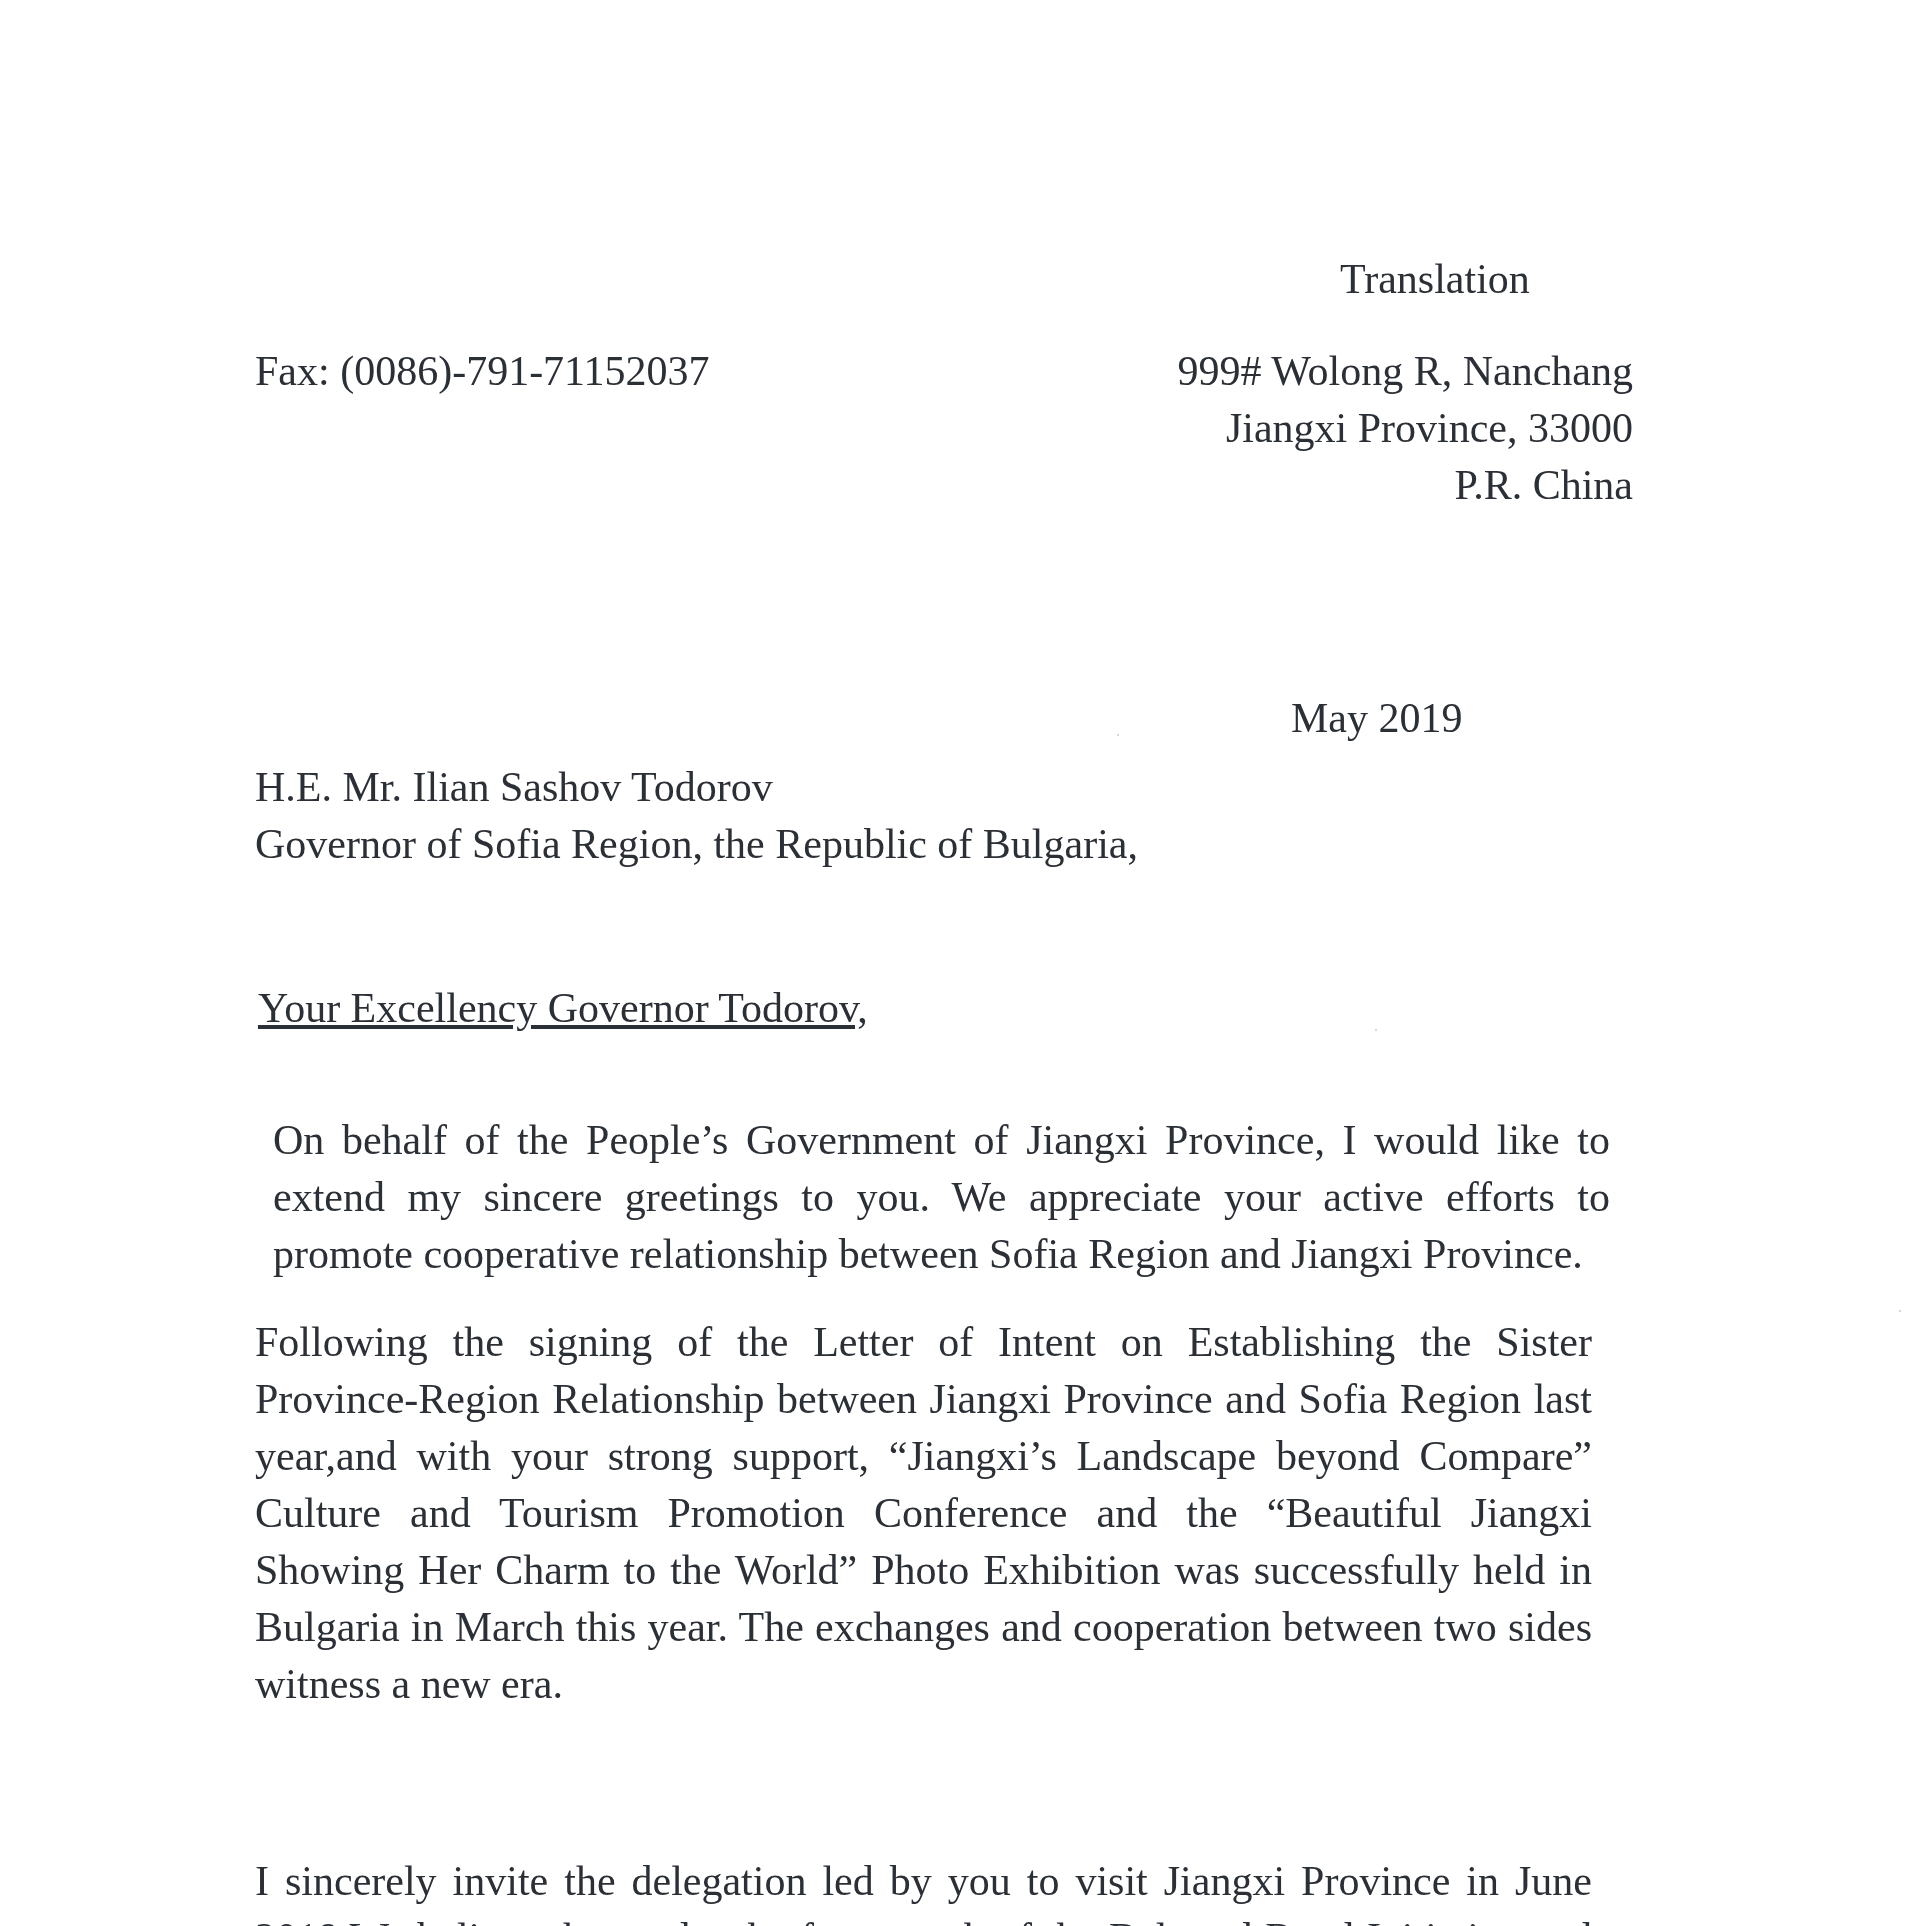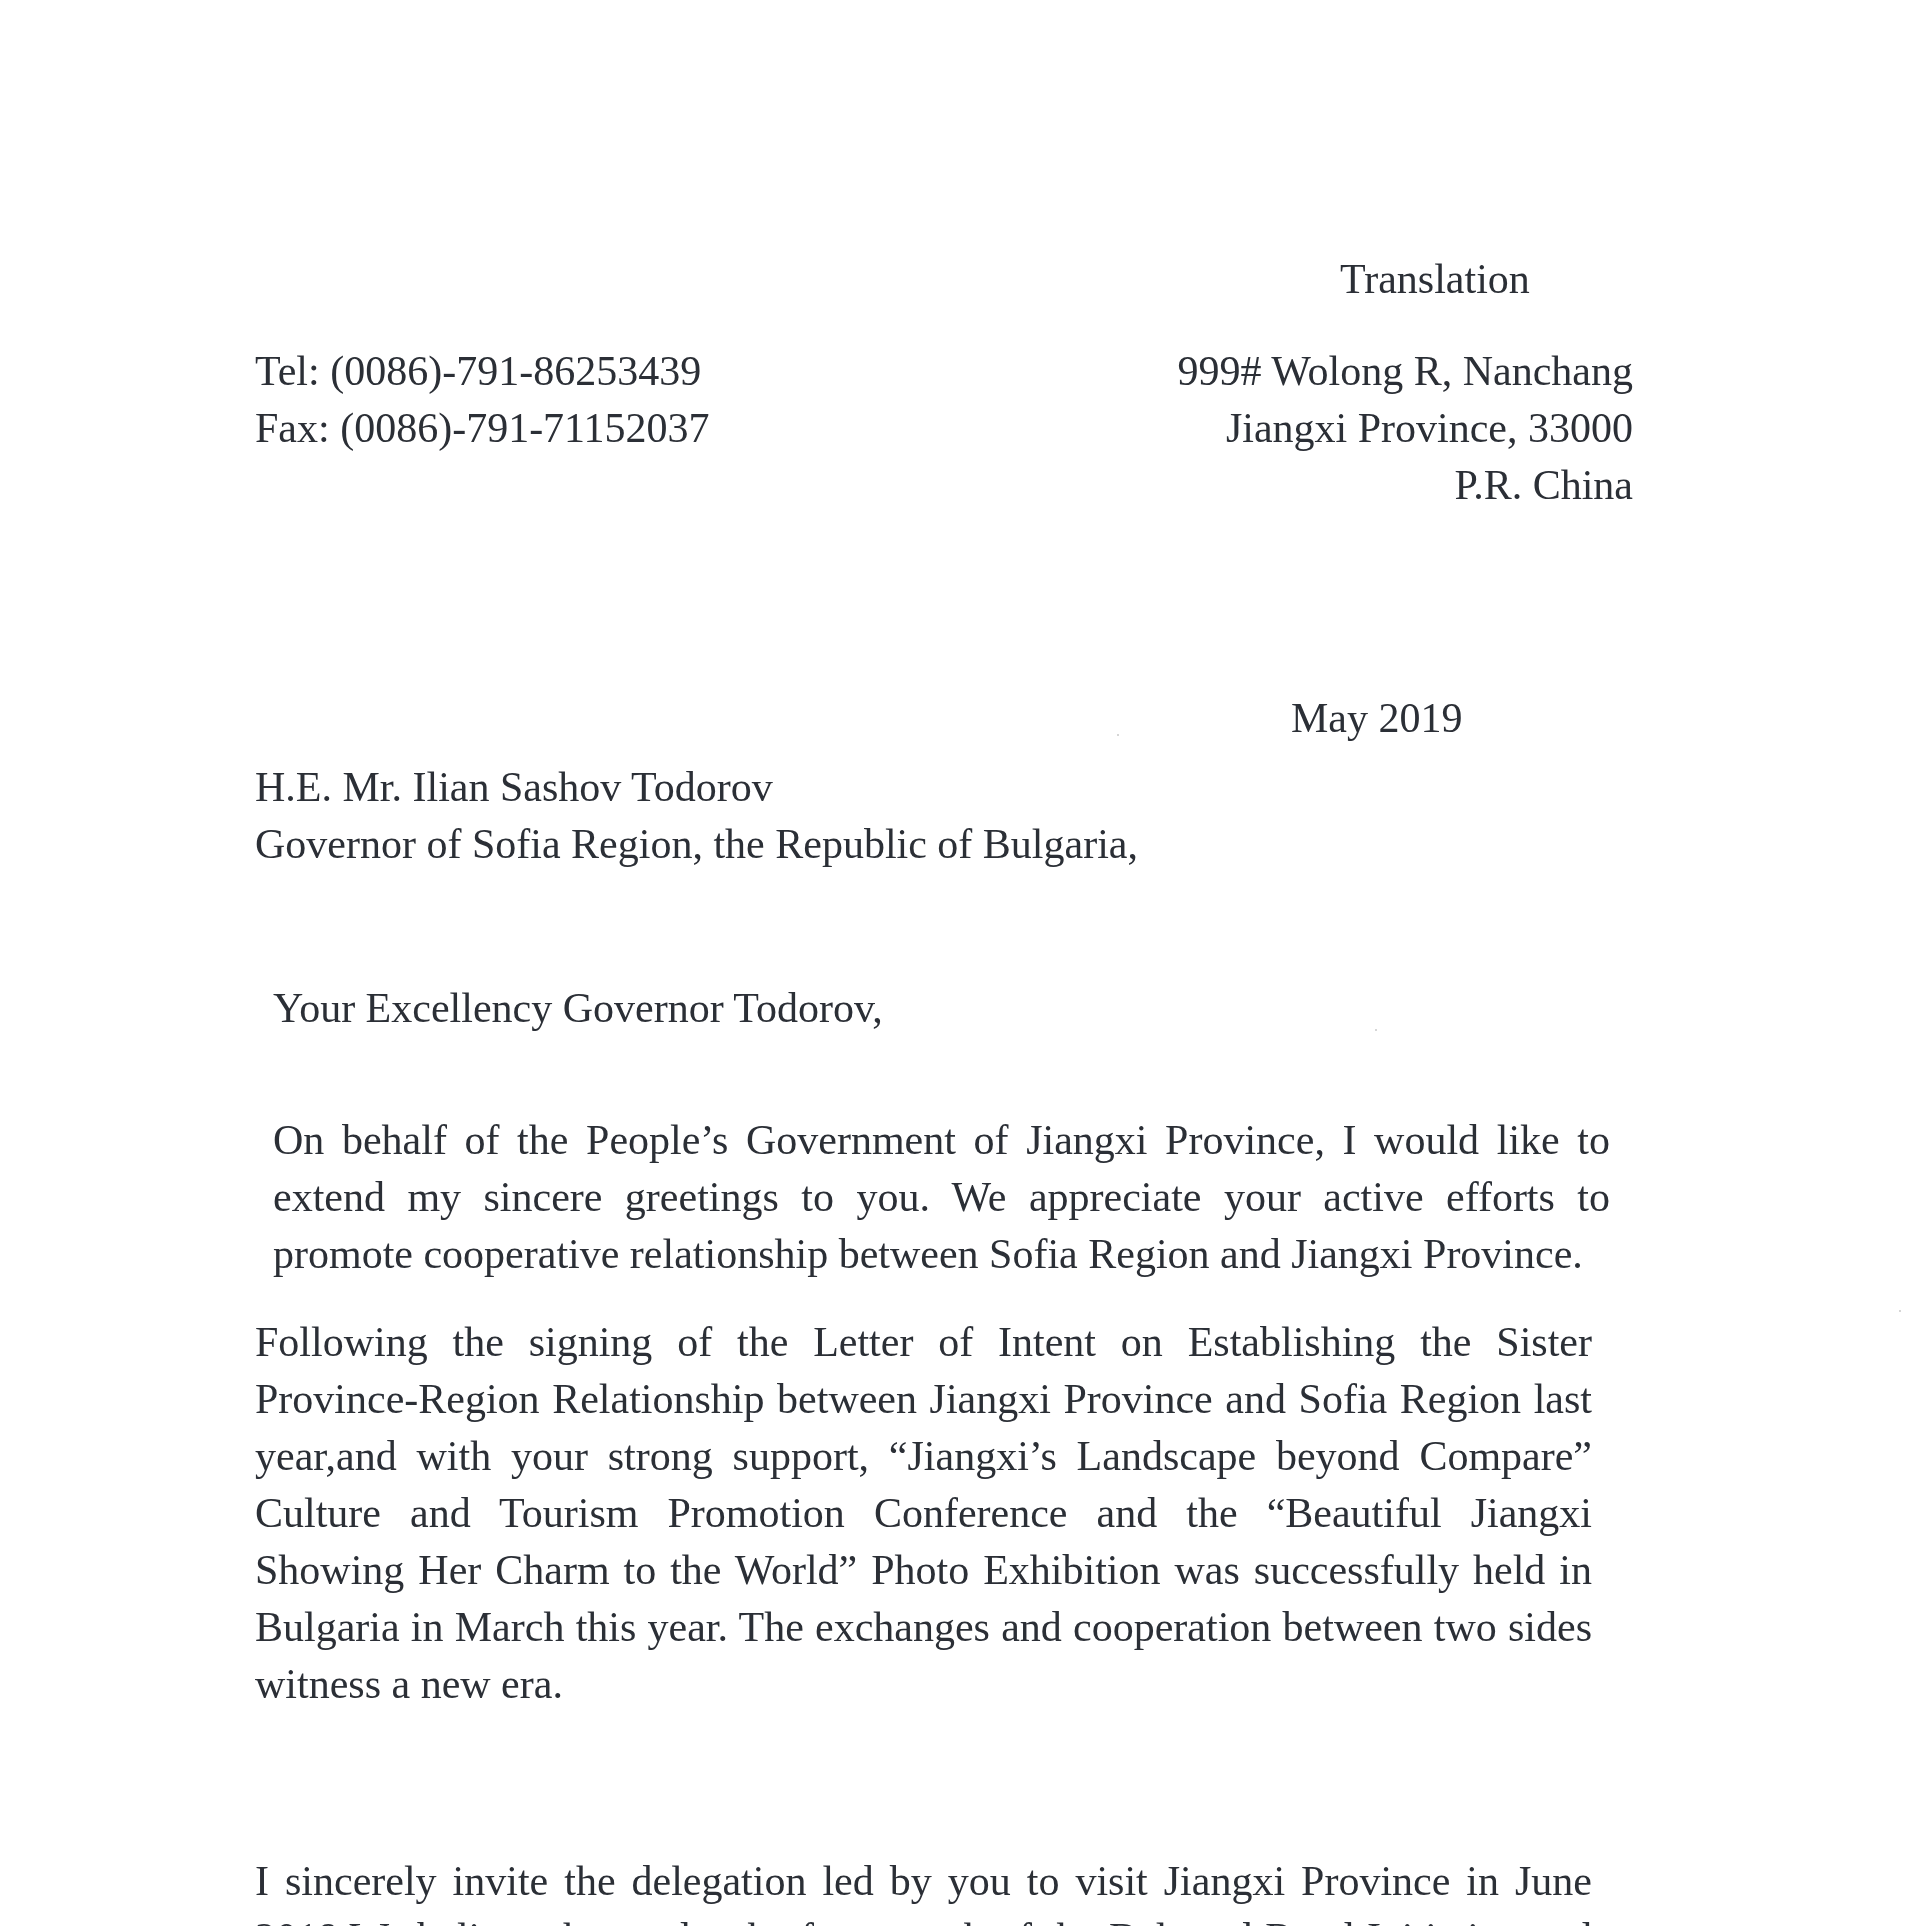--- a/index.html
+++ b/index.html
@@ -34,21 +34,21 @@
       left: 1040px; top: 343px; width: 593px;
       text-align: right;
     }
     .address-block div { height: 57px; }
 
     .date-line { left: 1291px; top: 690px; }
 
     .recipient-block { left: 255px; top: 747px; margin-top: 12px; }
     .recipient-block div { height: 57px; }
 
-    .salutation { left: 273px; top: 980px; }
+    .salutation { left: 258px; top: 980px; text-decoration: underline; }
 
     .body-block {
       position: absolute;
       left: 255px;
       width: 1337px;
       white-space: normal;
       text-align: justify;
       text-align-last: left;
     }
     .para-1 { top: 1094px; }
@@ -64,21 +64,20 @@
     }
   </style>
 </head>
 <body>
 
 <div class="page">
 
   <div class="abs translation-label">Translation</div>
 
   <div class="abs contact-block">
-    <div>Tel: (0086)-791-86253439</div>
     <div>Fax: (0086)-791-71152037</div>
   </div>
 
   <div class="abs address-block">
     <div>999# Wolong R, Nanchang</div>
     <div>Jiangxi Province, 33000</div>
     <div>P.R. China</div>
   </div>
 
   <div class="abs date-line">May 2019</div>

